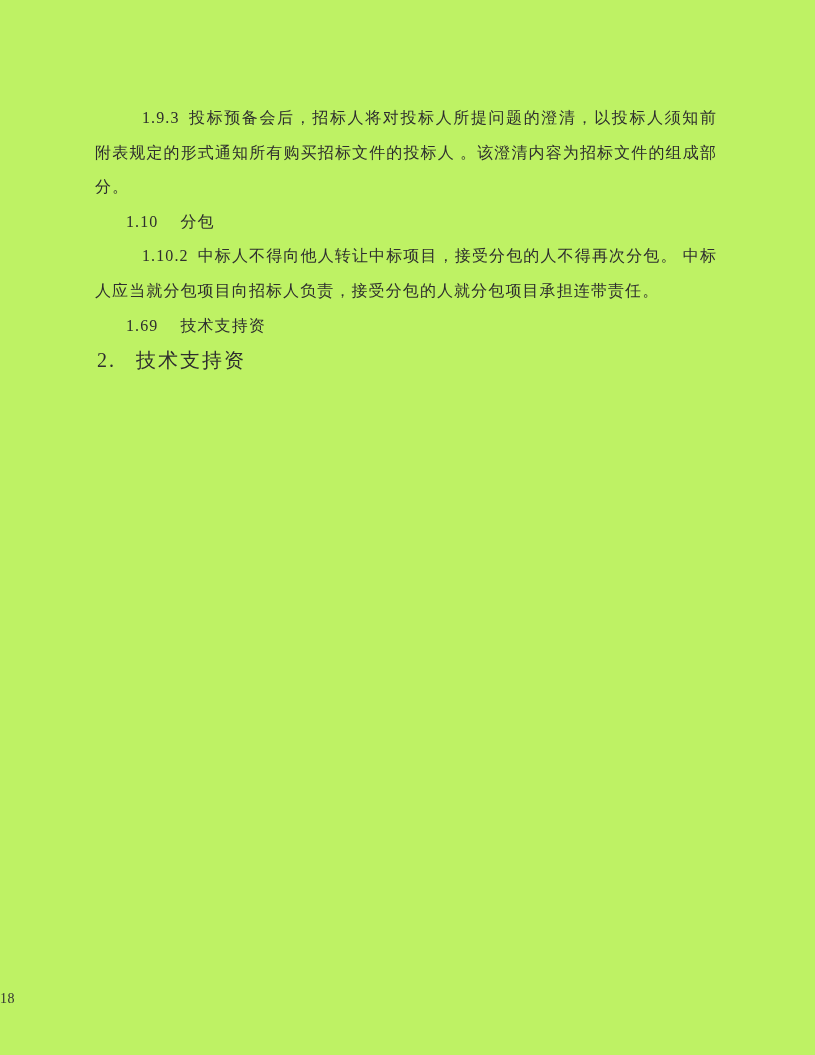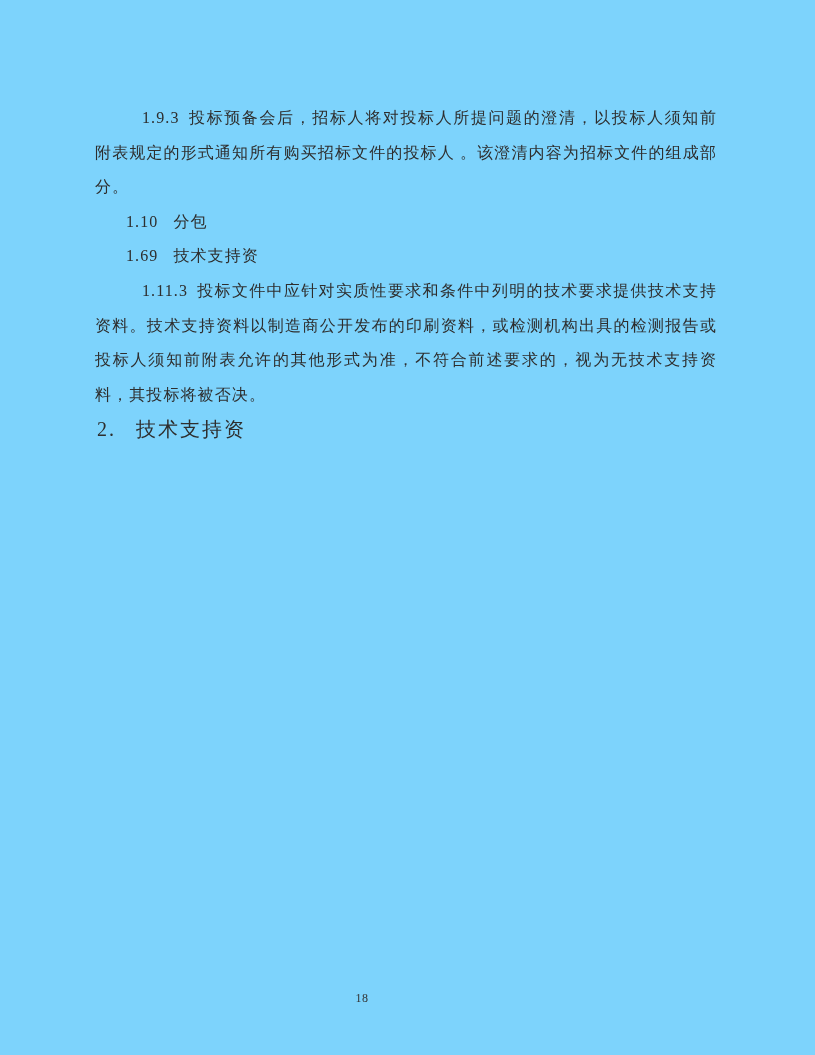--- a/index.html
+++ b/index.html
@@ -4,21 +4,21 @@
 <style>
   html, body {
     margin: 0;
     padding: 0;
     background: #ffffff;
   }
   .page {
     position: relative;
     width: 815px;
     height: 1055px;
-    background: #7dd3fc;
+    background: #bef264;
     overflow: hidden;
     font-family: "Liberation Serif", "DejaVu Serif", serif;
   }
   .content {
     position: absolute;
     left: 95px;
     top: 101px;
     width: 622px;
     color: #2e2e2e;
     font-size: 16px;
@@ -34,58 +34,57 @@
   p.para {
     text-indent: 47px;
   }
   p.subhead {
     text-indent: 31px;
   }
   .pn {
     margin-right: 9px;
   }
   p.subhead .pn {
-    margin-right: 15px;
+    margin-right: 22px;
   }
   p.chapter {
     font-size: 20px;
     letter-spacing: 2px;
     text-indent: 2px;
   }
   p.chapter .pn {
     margin-right: 20px;
   }
   .footer {
     position: absolute;
     left: 0;
     top: 991px;
     width: 724px;
-    text-align: center;
-    font-size: 12px;
+    font-size: 14px;
     color: #333333;
     letter-spacing: 0.5px;
   }
 </style>
 </head>
 <body>
 
 <div class="page">
   <div class="content">
 
     <p class="para"><span class="pn">1.9.3</span><span>投标预备会后，招标人将对投标人所提问题的澄清，以投标人须知前附表规定的形式通知所有购买招标文件的投标人 。该澄清内容为招标文件的组成部分。</span></p>
 
     <p class="subhead"><span class="pn">1.10</span><span>分包</span></p>
 
 
+    <p class="para"><span class="pn">1.10.2</span><span>中标人不得向他人转让中标项目，接受分包的人不得再次分包。 中标人应当就分包项目向招标人负责，接受分包的人就分包项目承担连带责任。</span></p>
 
     <p class="subhead"><span class="pn">1.69</span><span>技术支持资</span></p>
 
 
 
-    <p class="para"><span class="pn">1.11.3</span><span>投标文件中应针对实质性要求和条件中列明的技术要求提供技术支持资料。技术支持资料以制造商公开发布的印刷资料，或检测机构出具的检测报告或投标人须知前附表允许的其他形式为准，不符合前述要求的，视为无技术支持资料，其投标将被否决。</span></p>
 
 
 
     <p class="chapter"><span class="pn">2.</span><span>技术支持资</span></p>
 
   </div>
 
   <div class="footer">
     <span>18</span>
   </div>

